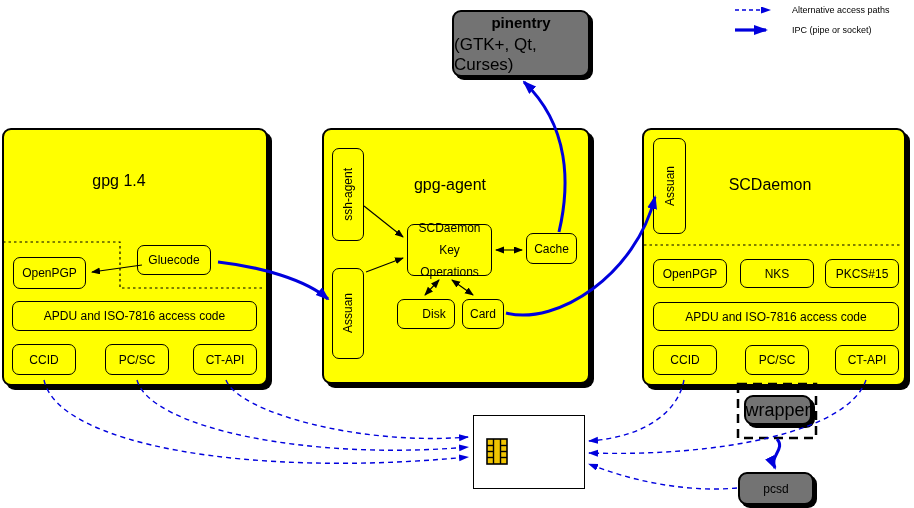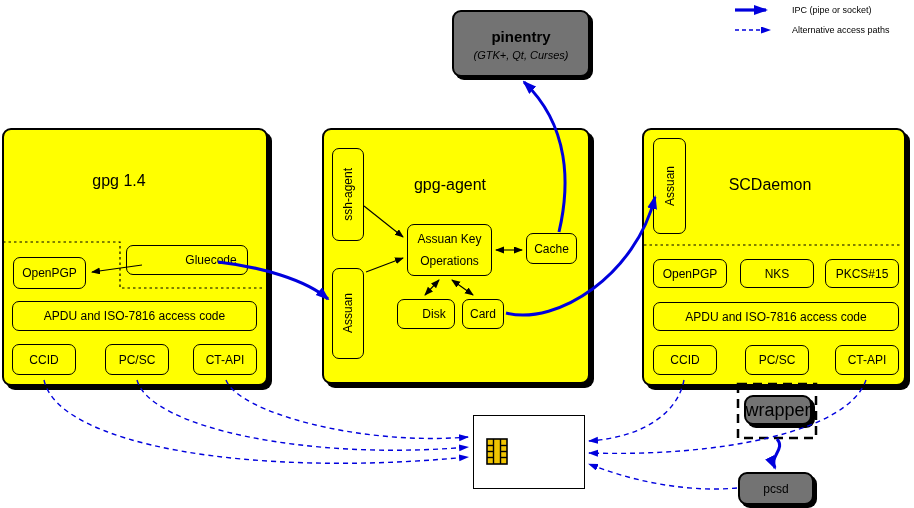--- a/index.html
+++ b/index.html
@@ -13,21 +13,21 @@
   .sbox { position:absolute; border:1.5px solid #000; border-radius:7px; background:#ffff00;
           display:flex; align-items:center; justify-content:center; font-size:12px; color:#000; text-align:center; }
   .vbox { flex-direction:column; }
   .vtext { writing-mode:vertical-rl; transform:rotate(180deg); white-space:nowrap; }
 
   
   .hbox { position:absolute; background:#737373; border:2.5px solid #000; border-radius:9px; box-shadow:3px 3px 0 #000;
           display:flex; align-items:center; justify-content:center; flex-direction:column; color:#000; }
 
   .pin-title { font-size:15px; font-weight:bold; margin-top:2px; }
-  .pin-sub { font-size:11px; margin-top:4px;font-style:italic; }
+  .pin-sub { font-size:17px; margin-top:4px; }
 
   .two-line { line-height:22px; }
 
   
   .legend { position:absolute; left:703px; top:0; width:210px; }
   .legend-row { display:flex; align-items:center; height:20px; }
   .legend-row svg { flex:0 0 auto; margin-left:30px; }
   .legend-label { font-size:9px; color:#000; margin-left:13px; white-space:nowrap; }
 
   
@@ -37,57 +37,57 @@
   .overlay { position:absolute; left:0; top:0; width:914px; height:508px; pointer-events:none; }
 </style>
 </head>
 <body>
 
 <div id="canvas">
 
   <div class="legend">
     <div class="legend-row">
       <svg width="46" height="12" viewBox="0 0 46 12">
+        <line x1="2" y1="6" x2="37" y2="6" stroke="#0000dd" stroke-width="1.4" stroke-dasharray="4 3" marker-end="url(#mBlueSm)"></line>
+      </svg>
+      <span class="legend-label">Alternative access paths</span>
+    </div>
+    <div class="legend-row">
+      <svg width="46" height="12" viewBox="0 0 46 12">
         <line x1="2" y1="6" x2="33" y2="6" stroke="#0000dd" stroke-width="3.2" marker-end="url(#mBlue)"></line>
       </svg>
       <span class="legend-label">IPC (pipe or socket)</span>
-    </div>
-    <div class="legend-row">
-      <svg width="46" height="12" viewBox="0 0 46 12">
-        <line x1="2" y1="6" x2="37" y2="6" stroke="#0000dd" stroke-width="1.4" stroke-dasharray="4 3" marker-end="url(#mBlueSm)"></line>
-      </svg>
-      <span class="legend-label">Alternative access paths</span>
     </div>
   </div>
 
   <div class="hbox" style="left:452px; top:10px; width:134px; height:63px;">
     <span class="pin-title">pinentry</span>
     <span class="pin-sub">(GTK+, Qt, Curses)</span>
   </div>
 
   <div class="bigbox" style="left:2px; top:128px; width:262px; height:254px;"></div>
   <div class="bigtitle" style="left:0; top:172px; width:238px;">gpg 1.4</div>
   <div class="sbox" style="left:13px; top:257px; width:71px; height:30px;">OpenPGP</div>
-  <div class="sbox" style="left:126px; top:245px; width:72px; height:28px;padding-left:48px;">Gluecode</div>
+  <div class="sbox" style="left:137px; top:245px; width:72px; height:28px;">Gluecode</div>
   <div class="sbox" style="left:12px; top:301px; width:243px; height:28px;">APDU and ISO-7816 access code</div>
   <div class="sbox" style="left:12px; top:344px; width:62px; height:29px;">CCID</div>
   <div class="sbox" style="left:105px; top:344px; width:62px; height:29px;">PC/SC</div>
   <div class="sbox" style="left:193px; top:344px; width:62px; height:29px;">CT-API</div>
 
   <div class="bigbox" style="left:322px; top:128px; width:264px; height:252px;"></div>
   <div class="bigtitle" style="left:365px; top:176px; width:170px;">gpg-agent</div>
   <div class="sbox vbox" style="left:332px; top:148px; width:30px; height:91px;">
     <span class="vtext">ssh-agent</span>
   </div>
   <div class="sbox vbox" style="left:332px; top:268px; width:30px; height:89px;">
     <span class="vtext">Assuan</span>
   </div>
   <div class="sbox two-line" style="left:407px; top:224px; width:83px; height:50px;">
     <div>
-      <div>Assuan Key</div>
+      <div>SCDaemon Key</div>
       <div>Operations</div>
     </div>
   </div>
   <div class="sbox" style="left:526px; top:233px; width:49px; height:29px;">Cache</div>
   <div class="sbox" style="left:397px; top:299px; width:40px; height:28px;padding-left:16px;">Disk</div>
   <div class="sbox" style="left:462px; top:299px; width:40px; height:28px;">Card</div>
 
   <div class="bigbox" style="left:642px; top:128px; width:260px; height:254px;"></div>
   <div class="bigtitle" style="left:690px; top:176px; width:160px;">SCDaemon</div>
   <div class="sbox vbox" style="left:653px; top:138px; width:31px; height:94px;">

